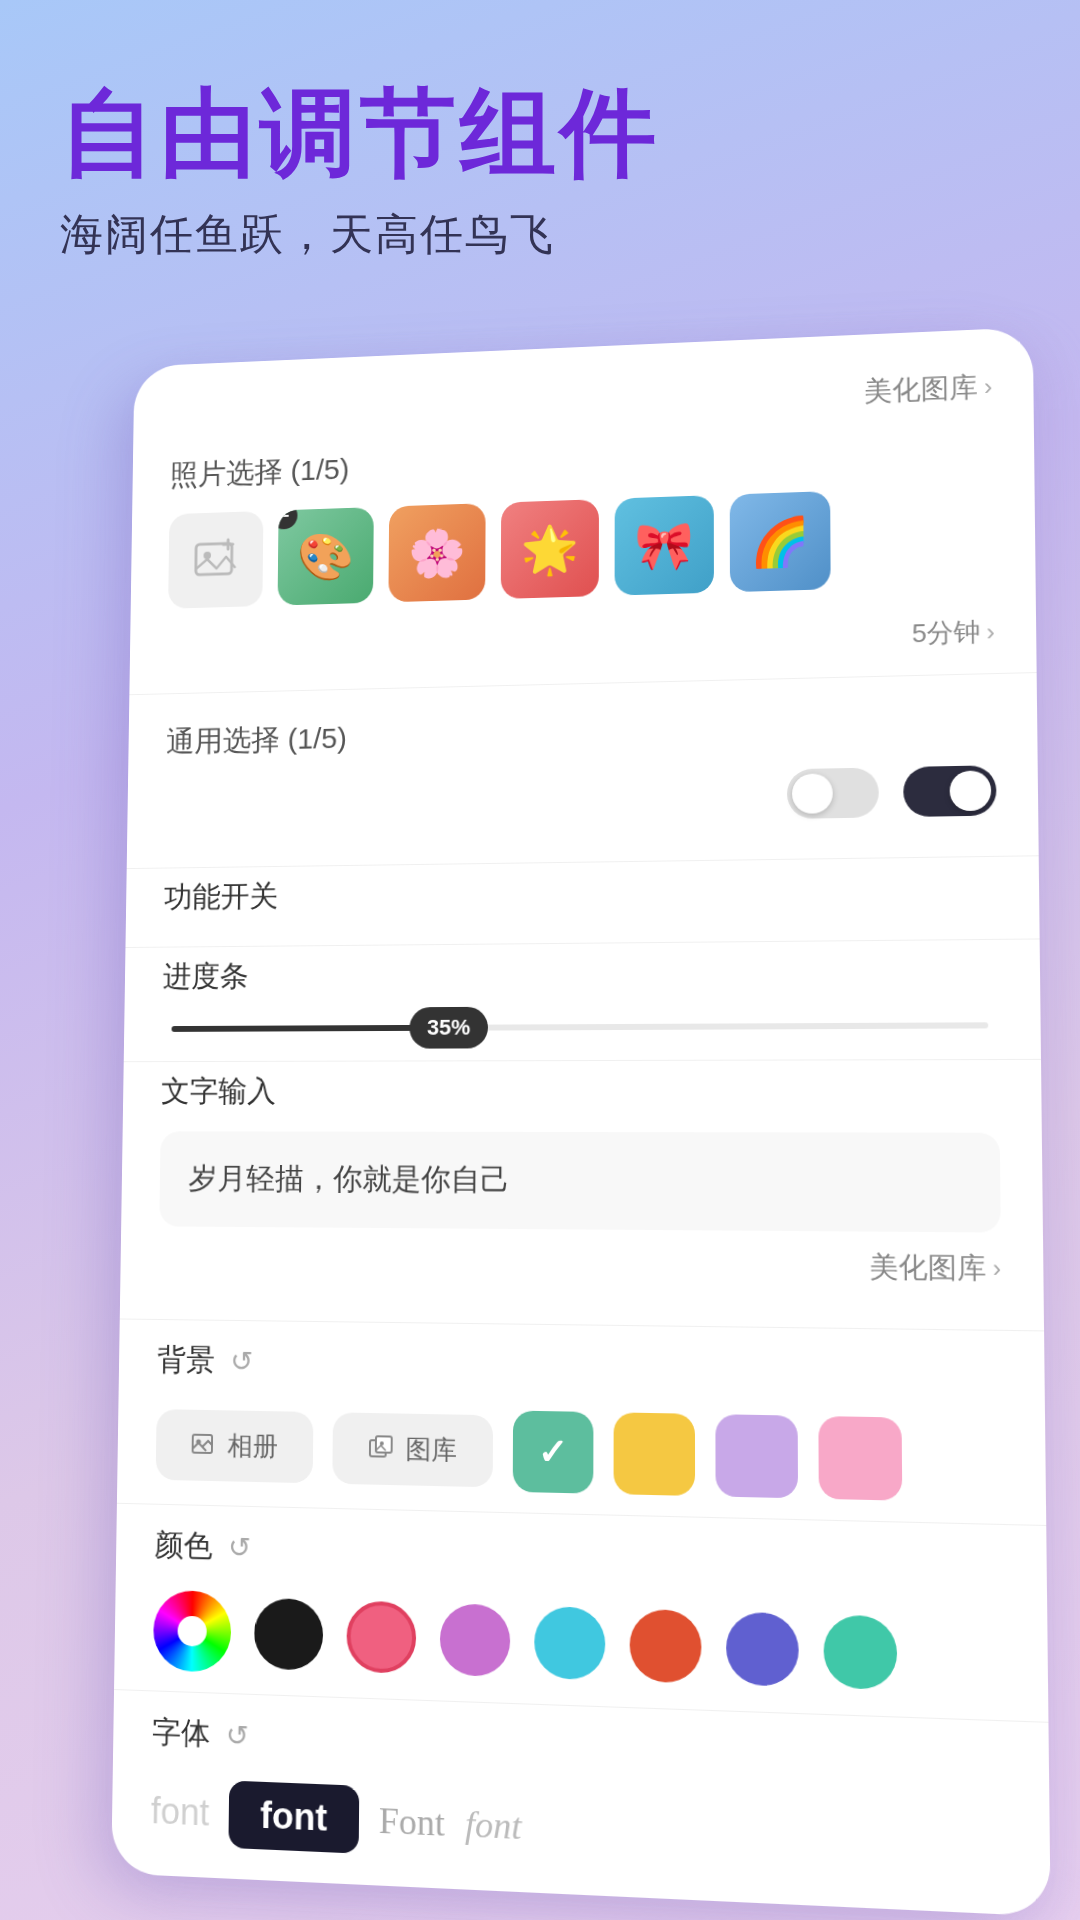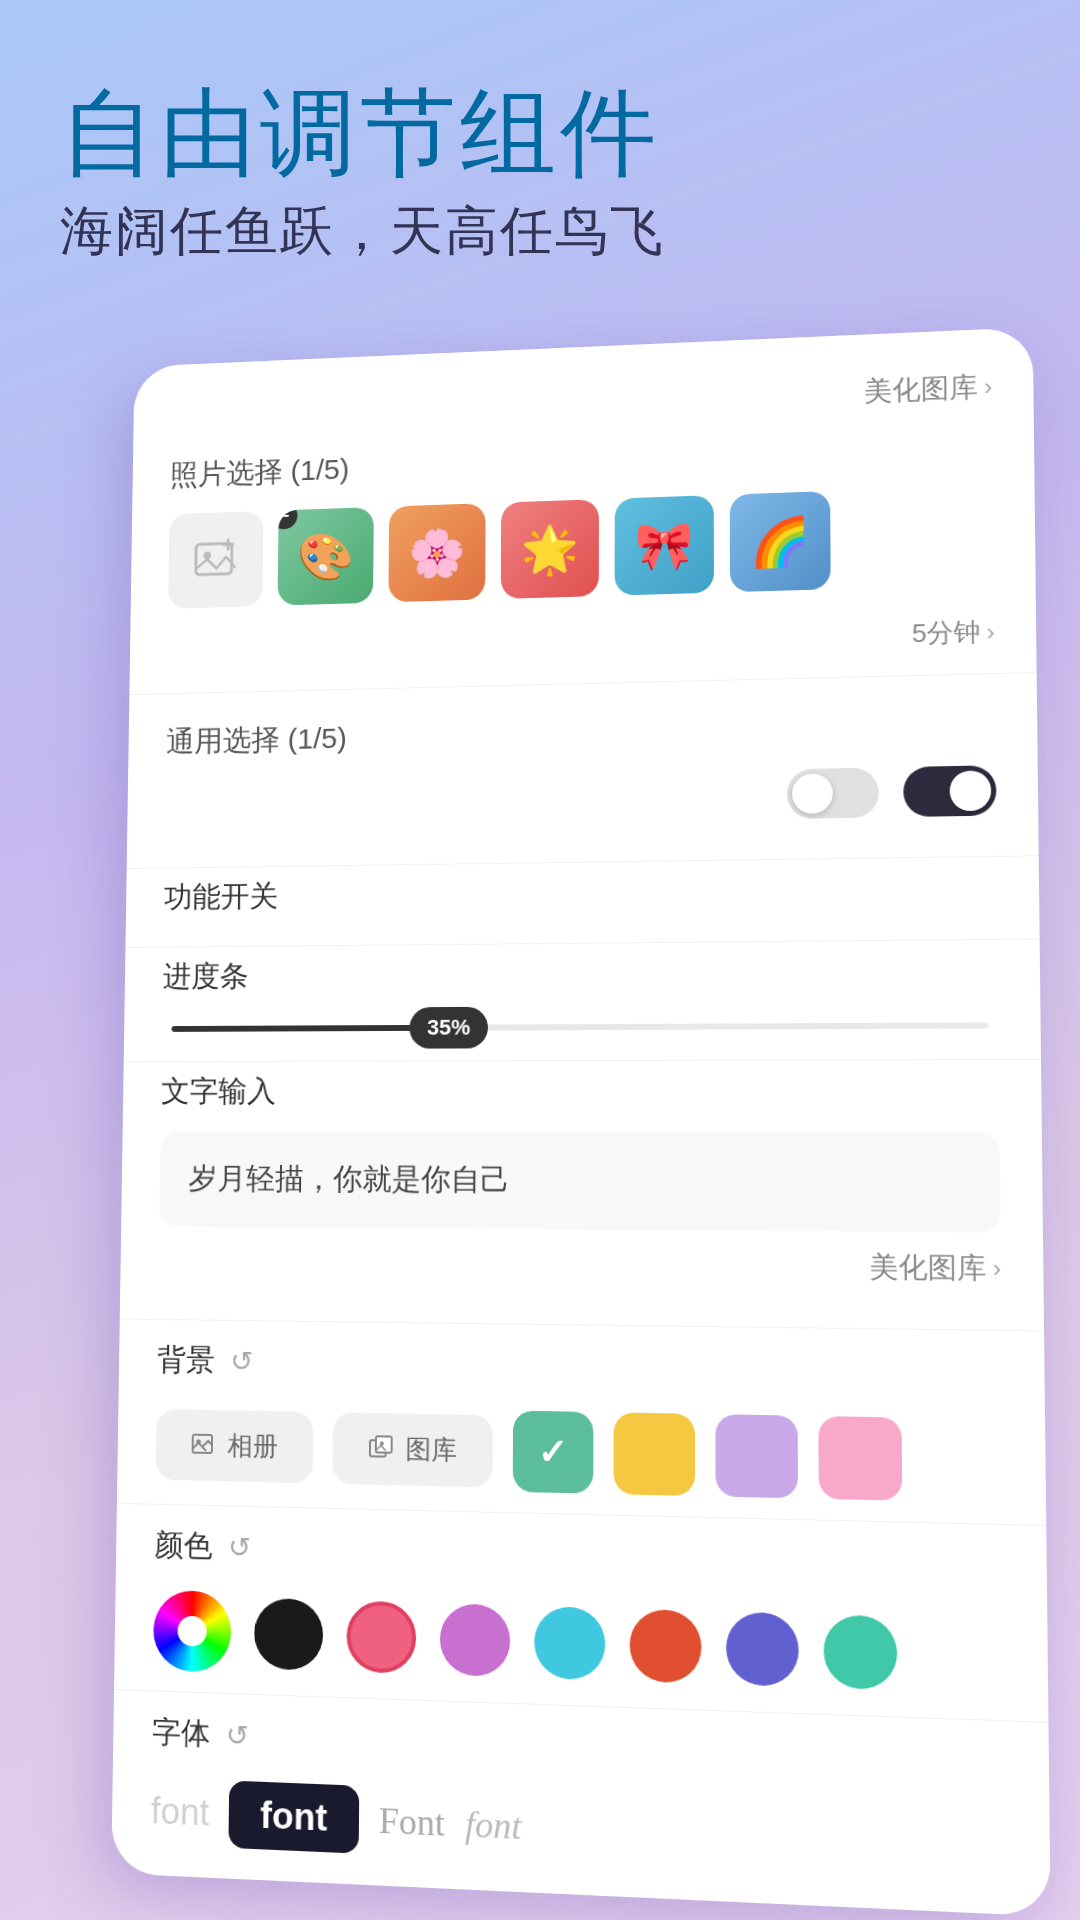--- a/index.html
+++ b/index.html
@@ -12,31 +12,31 @@
       background: linear-gradient(160deg, #a8c8f8 0%, #c8b8f0 40%, #e8c8e8 70%, #f0d8f0 100%);
       position: relative;
     }
 
     .header-section {
       padding: 80px 60px 40px 60px;
     }
 
     .main-title {
       font-size: 96px;
-      font-weight: 400;
-      color: #0369a1;
+      font-weight: 700;
+      color: #6d28d9;
       line-height: 1.1;
       letter-spacing: 4px;
     }
 
     .sub-title {
-      font-size: 53px;
+      font-size: 43px;
       font-weight: 400;
       color: #333355;
-      margin-top: 10px;
+      margin-top: 20px;
       letter-spacing: 2px;
     }
 
     .phone-card {
       position: absolute;
       top: 320px;
       left: 120px;
       width: 900px;
       background: #fff;
       border-radius: 48px;

